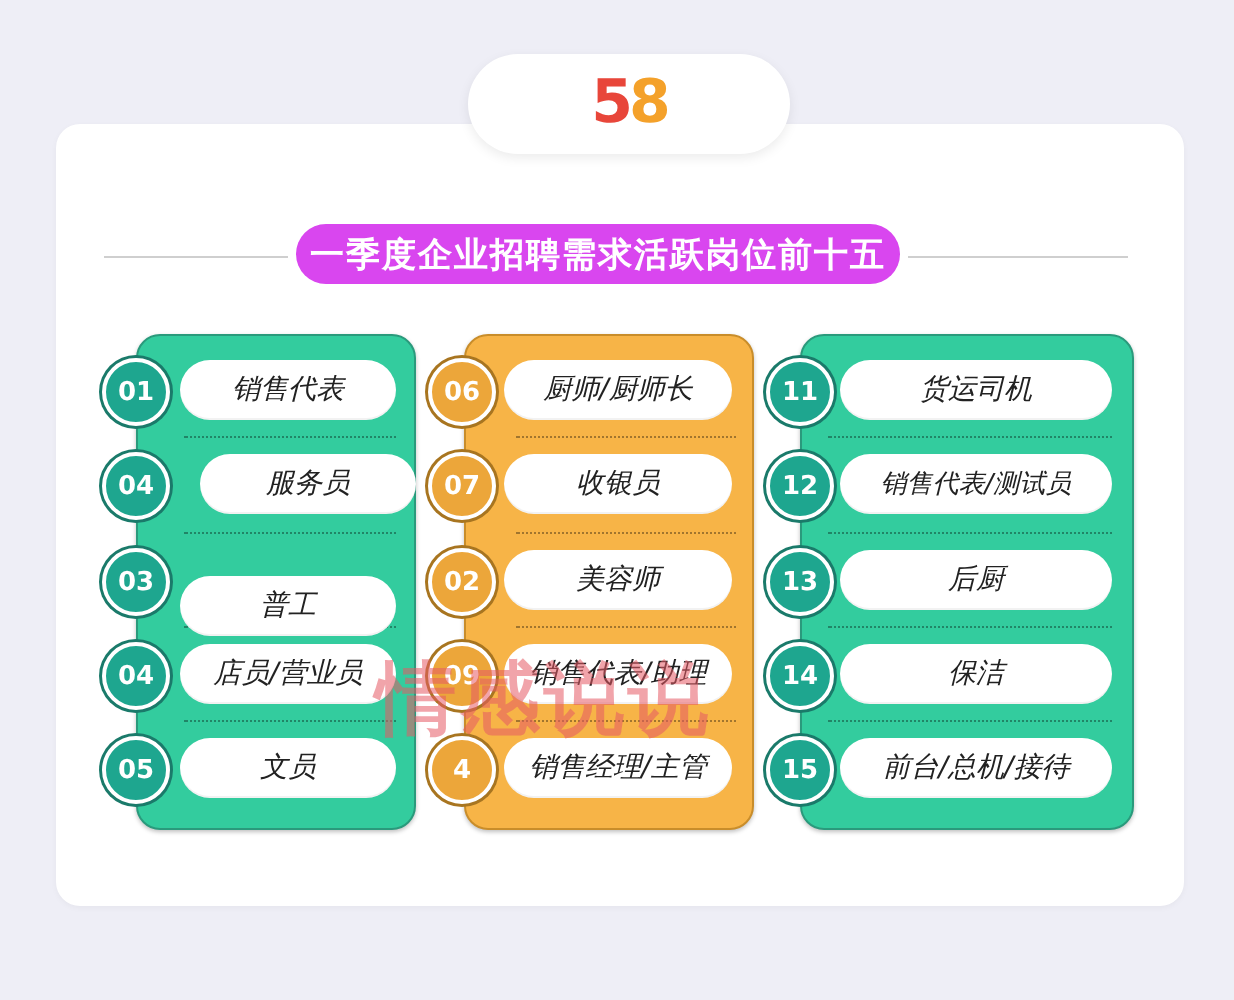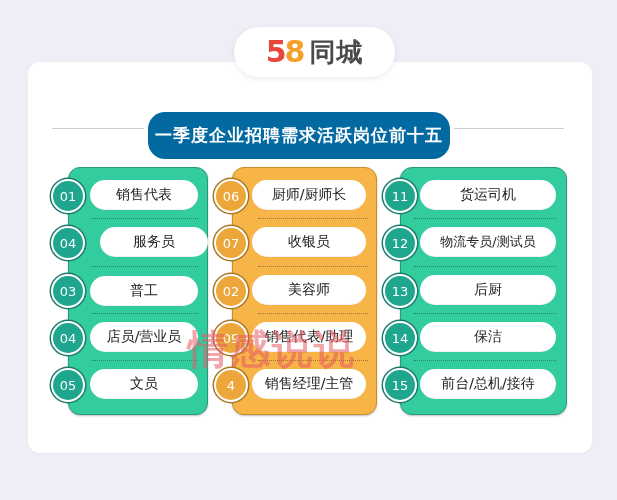--- a/index.html
+++ b/index.html
@@ -21,68 +21,68 @@
   }
   .logo-58 { display: flex; align-items: center; font-weight: bold; font-size: 30px; letter-spacing: -2px; line-height: 1; }
   .logo-5 { color: #e8463a; }
   .logo-8 { color: #f4a12a; }
   .logo-text { font-size: 26px; color: #4a4a4a; font-weight: bold; margin-left: 4px; letter-spacing: 1px; }
 
   .title-line { position: absolute; top: 128px; height: 1px; background: #cfcfcf; }
   .title-line.left { left: 52px; width: 92px; }
   .title-line.right { left: 454px; width: 110px; }
   .title-pill {
-    position: absolute; left: 148px; top: 112px; width: 302px; height: 47px;
-    background: #0369a1; border-radius: 17px;
+    position: absolute; left: 148px; top: 112px; width: 302px; height: 30px;
+    background: #d946ef; border-radius: 17px;
     color: #ffffff; font-weight: bold; font-size: 17px;
     display: flex; align-items: center; justify-content: center; letter-spacing: 1px;
   }
 
   .panel {
     position: absolute; top: 167px; height: 246px; border-radius: 12px;
     box-shadow: 0 1px 2px rgba(0,0,0,0.25);
   }
   .panel.green { background: #33cc9e; border: 1px solid #2a9a7c; }
   .panel.orange { background: #f7b447; border: 1px solid #c98d2a; }
   .p1 { left: 68px; width: 138px; }
   .p2 { left: 232px; width: 143px; }
   .p3 { left: 400px; width: 165px; }
   .circle {
     position: absolute; width: 30px; height: 30px; border-radius: 50%;
-    color: #fff; font-weight: normal; font-size: 13px;
+    color: #fff; font-weight: bold; font-size: 13px;
     display: flex; align-items: center; justify-content: center;
     border: 2px solid #ffffff;
   }
   .circle.green { background: #1ea68f; box-shadow: 0 0 0 1.5px #1a7a6a; }
   .circle.orange { background: #eca63a; box-shadow: 0 0 0 1.5px #a87520; }
   .pill {
     position: absolute; height: 30px; background: #ffffff; border-radius: 15px;
     display: flex; align-items: center; justify-content: center;
     font-size: 14px; color: #222; white-space: nowrap;
     box-shadow: inset 0 -1px 0 rgba(0,0,0,0.05);
+    font-style: italic;
   }
   .divider { position: absolute; height: 0; border-top: 1px dotted rgba(0,0,0,0.35); }
 
   .watermark {
     position: absolute; left: 188px; top: 322px;
     font-size: 40px; font-weight: bold; color: rgba(230,90,100,0.55);
     letter-spacing: 2px; pointer-events: none;
   }
 </style>
 </head>
 <body>
 
 <div class="card"></div>
 
 <div class="logo-pill">
   <div class="logo-58">
     <span class="logo-5">5</span>
       <span class="logo-8">8</span>
   </div>
-  <span class="logo-text">同城</span>
 </div>
 
 <div class="title-line left"></div>
 <div class="title-pill">一季度企业招聘需求活跃岗位前十五</div>
 <div class="title-line right"></div>
 
 <div class="panel green p1"></div>
 <div class="divider" style="left:92px;top:218px;width:106px"></div>
 <div class="divider" style="left:92px;top:266px;width:106px"></div>
 <div class="divider" style="left:92px;top:313px;width:106px"></div>
@@ -91,21 +91,21 @@
 <div>
   <div class="circle green" style="left:51px;top:179px">01</div>
   <div class="pill" style="left:90px;top:180px;width:108px">销售代表</div>
 </div>
 <div>
   <div class="circle green" style="left:51px;top:226px">04</div>
   <div class="pill" style="left:100px;top:227px;width:108px">服务员</div>
 </div>
 <div>
   <div class="circle green" style="left:51px;top:274px">03</div>
-  <div class="pill" style="left:90px;top:276px;width:108px">普工</div>
+  <div class="pill" style="left:90px;top:288px;width:108px">普工</div>
 </div>
 <div>
   <div class="circle green" style="left:51px;top:321px">04</div>
   <div class="pill" style="left:90px;top:322px;width:108px">店员/营业员</div>
 </div>
 <div>
   <div class="circle green" style="left:51px;top:368px">05</div>
   <div class="pill" style="left:90px;top:369px;width:108px">文员</div>
 </div>
 
@@ -141,21 +141,21 @@
 <div class="divider" style="left:414px;top:266px;width:142px"></div>
 <div class="divider" style="left:414px;top:313px;width:142px"></div>
 <div class="divider" style="left:414px;top:360px;width:142px"></div>
 
 <div>
   <div class="circle green" style="left:383px;top:179px">11</div>
   <div class="pill" style="left:420px;top:180px;width:136px">货运司机</div>
 </div>
 <div>
   <div class="circle green" style="left:383px;top:226px">12</div>
-  <div class="pill" style="left:420px;top:227px;width:136px;font-size:13px">物流专员/测试员</div>
+  <div class="pill" style="left:420px;top:227px;width:136px;font-size:13px">销售代表/测试员</div>
 </div>
 <div>
   <div class="circle green" style="left:383px;top:274px">13</div>
   <div class="pill" style="left:420px;top:275px;width:136px">后厨</div>
 </div>
 <div>
   <div class="circle green" style="left:383px;top:321px">14</div>
   <div class="pill" style="left:420px;top:322px;width:136px">保洁</div>
 </div>
 <div>

